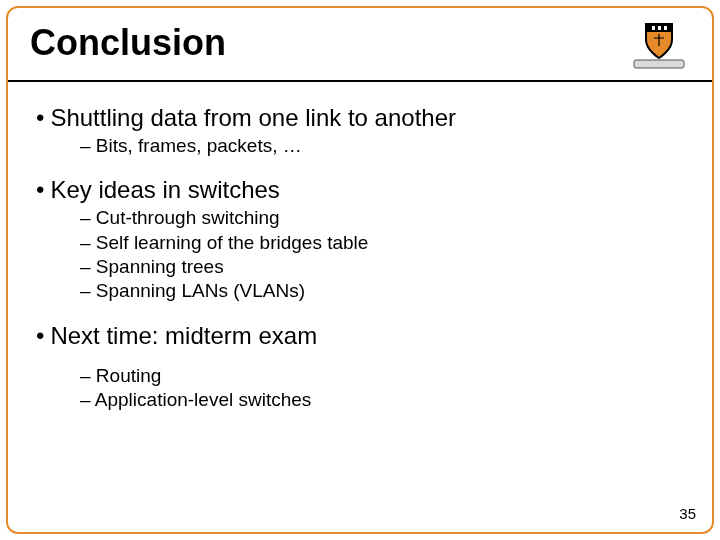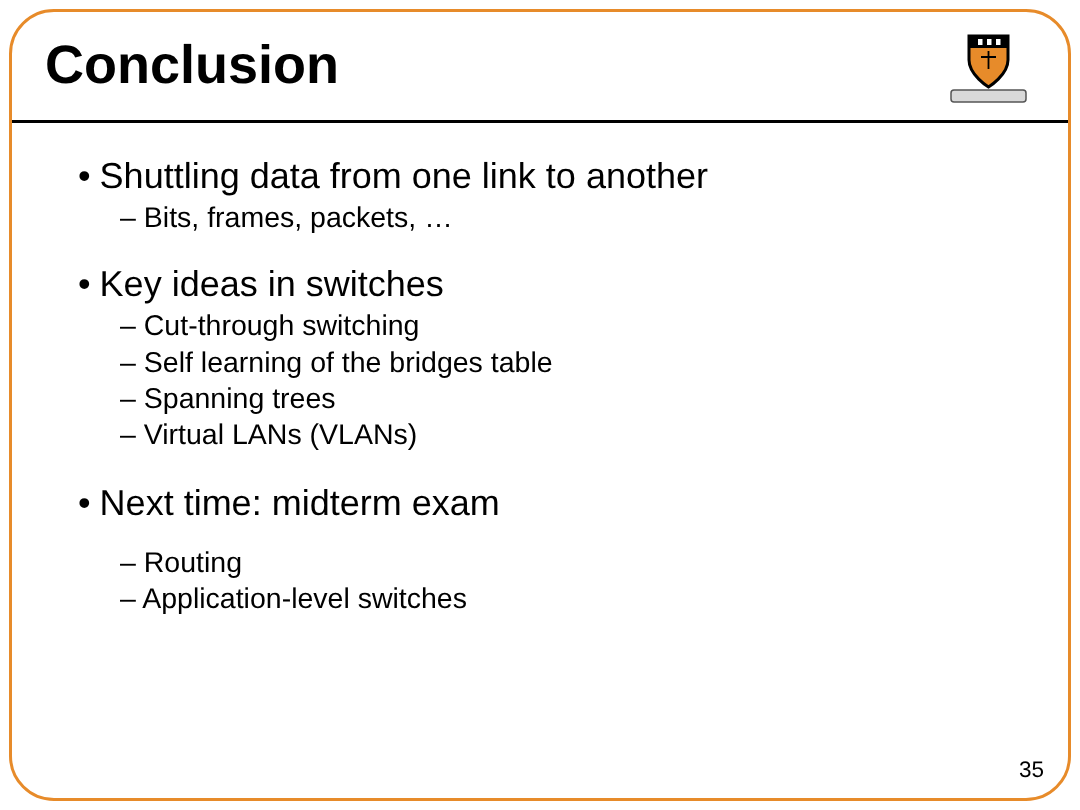--- a/index.html
+++ b/index.html
@@ -8,21 +8,21 @@
     height: 540px;
     background: #fff;
     font-family: Arial, Helvetica, sans-serif;
     position: relative;
     overflow: hidden;
   }
   .slide {
     position: absolute;
     inset: 6px;
     border: 2.5px solid #e78b2a;
-    border-radius: 30px;
+    border-radius: 12px;
     background: #fff;
   }
   .title-rule {
     position: absolute;
     left: 0; right: 0;
     top: 72px;
     height: 0;
     border-top: 2px solid #000;
   }
   .title {
@@ -44,21 +44,20 @@
     position: absolute;
     left: 28px;
     right: 28px;
     top: 90px;
     color: #000;
   }
   .b1 {
     font-size: 24px;
     margin-top: 6px;
     margin-bottom: 2px;
-    margin-left: 16px;
   }
   .b1 .dot { color: #000; margin-right: 6px; }
   .b2 {
     font-size: 19px;
     margin-left: 44px;
     line-height: 1.28;
   }
   .gap { height: 12px; }
   .page-num {
     position: absolute;
@@ -89,21 +88,21 @@
 
   <div class="content">
     <div class="b1"><span class="dot">•</span><span>Shuttling data from one link to another</span></div>
     <div class="b2">– <span>Bits, frames, packets, …</span></div>
 
     <div class="gap"></div>
     <div class="b1"><span class="dot">•</span><span>Key ideas in switches</span></div>
     <div class="b2">– <span>Cut-through switching</span></div>
     <div class="b2">– <span>Self learning of the bridges table</span></div>
     <div class="b2">– <span>Spanning trees</span></div>
-    <div class="b2">– <span>Virtual LANs (VLANs)</span></div>
+    <div class="b2">– <span>Spanning LANs (VLANs)</span></div>
 
     <div class="gap"></div>
     <div class="b1"><span class="dot">•</span><span>Next time: midterm exam</span></div>
 
     <div class="gap"></div>
     <div class="b2">– <span>Routing</span></div>
     <div class="b2">– <span>Application-level switches</span></div>
   </div>
 
   <div class="page-num">35</div>

